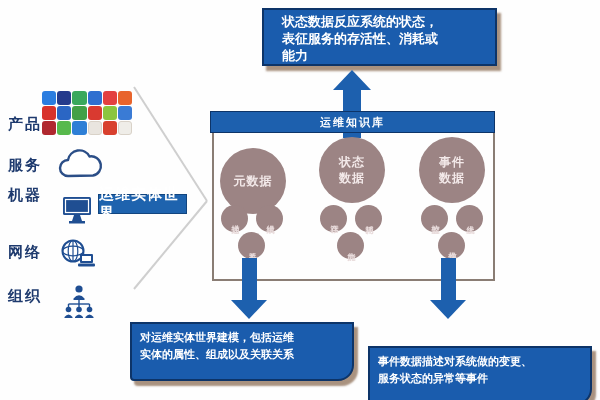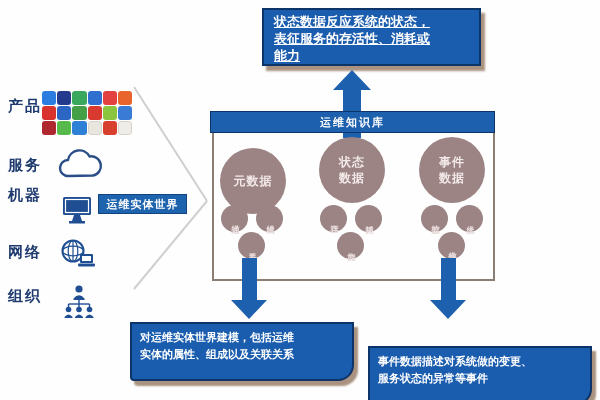--- a/index.html
+++ b/index.html
@@ -38,38 +38,38 @@
   .apps span:nth-child(16){background:#e9e5df;border:1px solid #d9d2c8;}
   .apps span:nth-child(17){background:#d8402e;}
   .apps span:nth-child(18){background:#efede8;border:1px solid #d9d2c8;}
   
   .note{
     background:#1a5cad;border:2px solid #0d3468;color:#fff;
     font-weight:bold;white-space:pre-line;
     box-shadow:4px 5px 2px rgba(140,110,84,.75);
   }
   .top-note{left:262px;top:8px;width:195px;height:48px;
-    font-size:13px;line-height:1.32;padding:3px 10px;text-decoration:underline;}
+    font-size:13px;line-height:1.32;padding:3px 18px;}
   .bottom-note{width:204px;height:45px;font-size:11px;line-height:1.55;
     padding:5px 8px;border-radius:0 0 16px 4px;}
   .bn-left{left:130px;top:322px;}
   .bn-right{left:368px;top:322px;margin-top:24px;}
   
   .banner{
     left:210px;top:96px;width:283px;height:20px;
     background:#1d60ae;border:1px solid #0d3468;
     color:#fff;font-size:11px;font-weight:bold;
     display:flex;align-items:center;justify-content:center;letter-spacing:2px;
     z-index:4;
     margin-top:15px;
   }
   .badge{
     left:98px;top:194px;width:87px;height:18px;
     background:#1e63ae;border:1px solid #12457f;
-    color:#fff;font-size:11px;font-weight:bold;
+    color:#fff;font-size:15px;font-weight:bold;
     display:flex;align-items:center;justify-content:center;letter-spacing:1px;
   }
   
   .main-box{
     left:212px;top:122px;width:279px;height:155px;
     background:#fefefe;border:2px solid #8a7d74;z-index:2;
   }
   
   .big-circle{
     width:66px;height:66px;border-radius:50%;background:#9c8484;
@@ -95,21 +95,21 @@
   .icon-slot{z-index:2;}
 </style>
 </head>
 <body>
 
 <svg class="abs funnel" width="600" height="400" viewBox="0 0 600 400">
   <line x1="134" y1="87" x2="207" y2="201" stroke="#cfcfcf" stroke-width="2"></line>
   <line x1="134" y1="289" x2="207" y2="201" stroke="#cfcfcf" stroke-width="2"></line>
 </svg>
 
-<div class="abs side-label" style="top:97px">产品</div>
+<div class="abs side-label" style="top:115px">产品</div>
 <div class="abs side-label" style="top:156px">服务</div>
 <div class="abs side-label" style="top:186px">机器</div>
 <div class="abs side-label" style="top:243px">网络</div>
 <div class="abs side-label" style="top:287px">组织</div>
 
 <div class="abs apps icon-slot">
   <span></span>
     <span></span>
     <span></span>
     <span></span>

